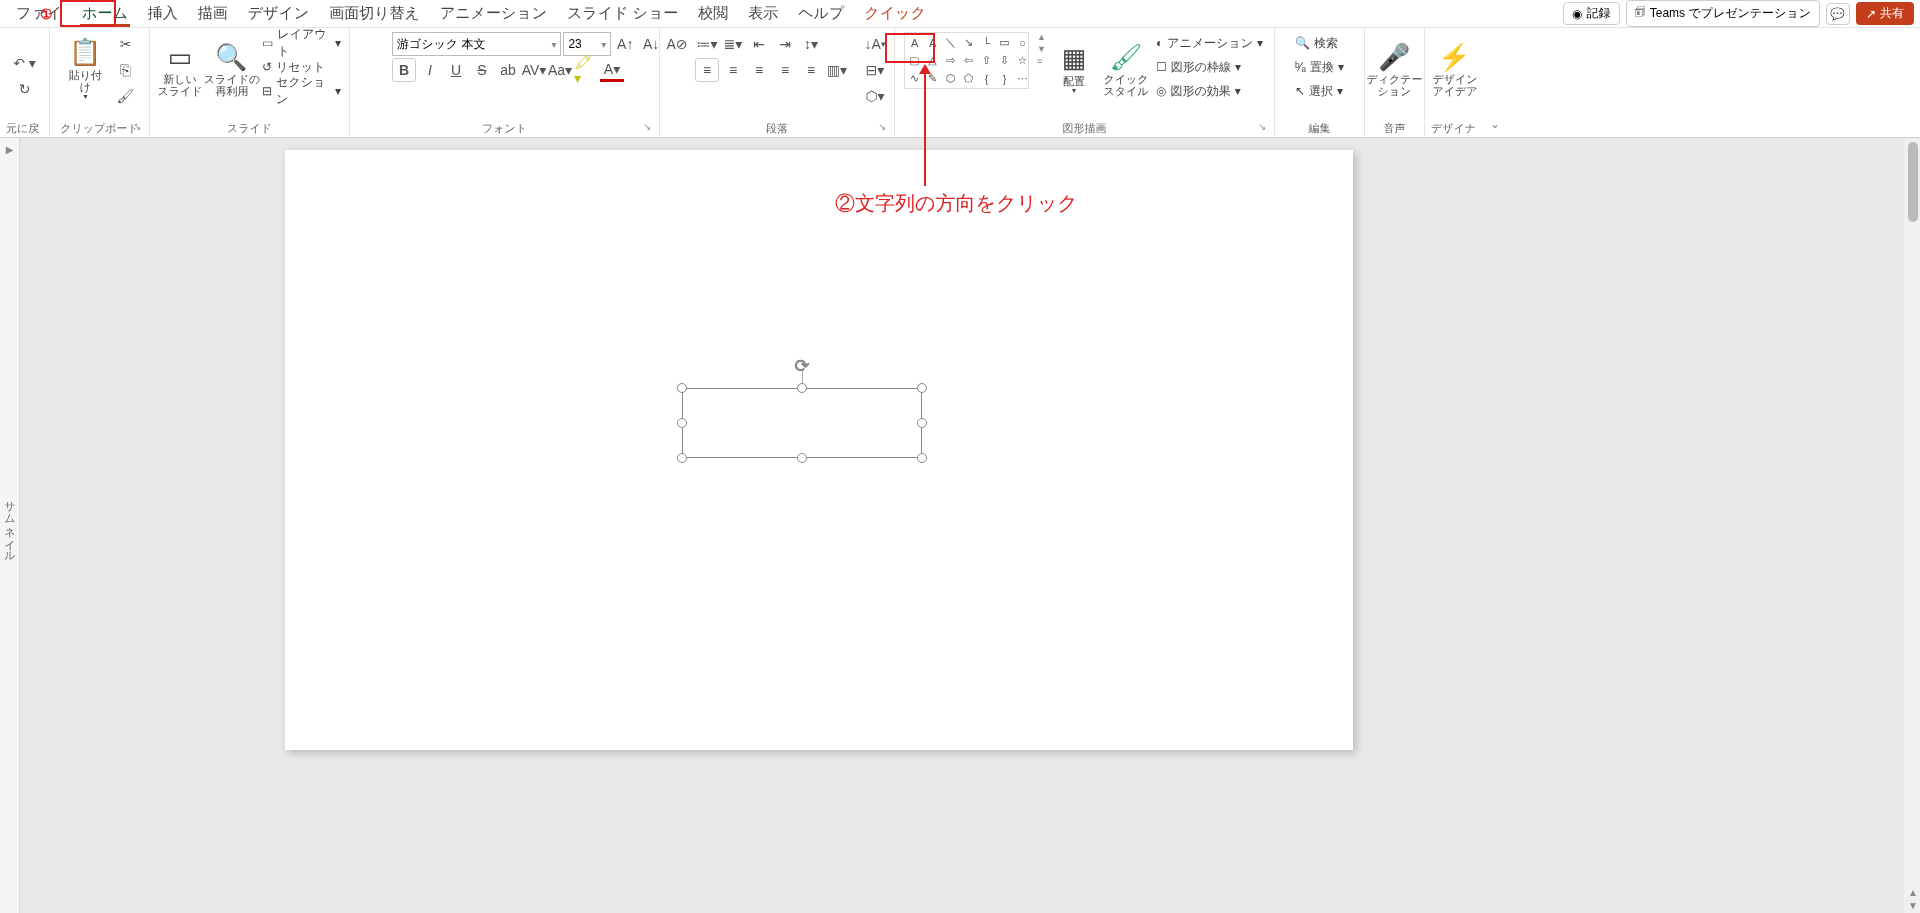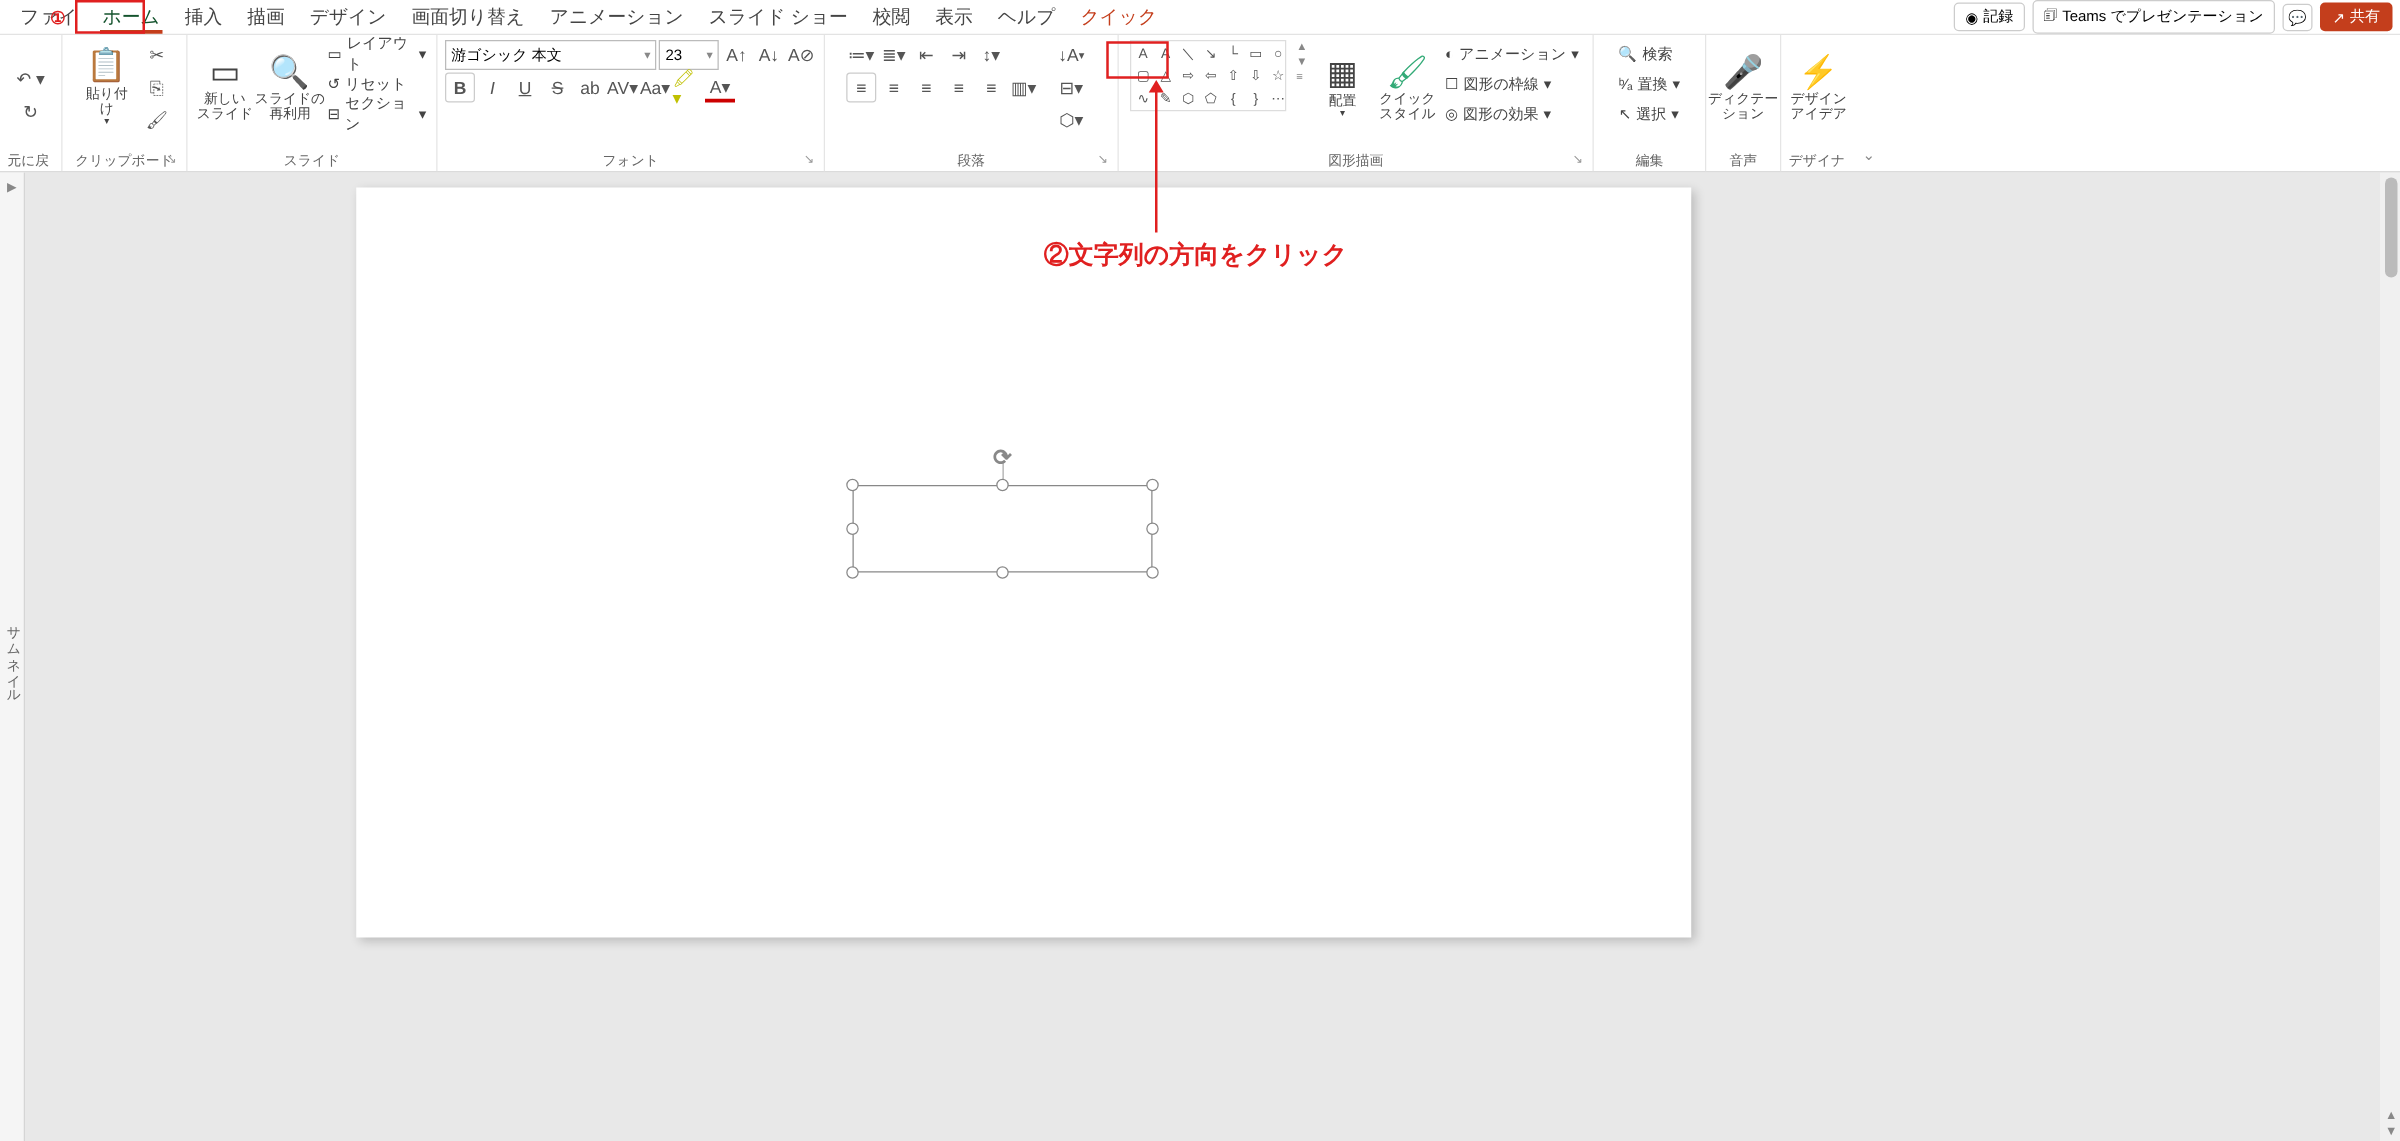--- a/index.html
+++ b/index.html
@@ -138,21 +138,21 @@
     padding: 2px;
   }
   .big-btn .ic { font-size: 26px; margin-bottom: 2px; }
   .small-btn {
     width: 24px; height: 24px;
     display: flex; align-items: center; justify-content: center;
     color: #555;
     font-size: 14px;
   }
   .vstack { display: flex; flex-direction: column; gap: 2px; }
-  .hstack { display: flex; flex-direction: row; gap: 2px; align-items: center; }
+  .hstack { display: flex; flex-direction: row; gap: 2px; align-items: center; margin-left: 36px; }
 
   .combo {
     border: 1px solid #bbb;
     height: 24px;
     display: flex;
     align-items: center;
     padding: 0 4px;
     font-size: 12px;
     background: #fff;
   }
@@ -275,21 +275,21 @@
     border-left: 6px solid transparent;
     border-right: 6px solid transparent;
     border-bottom: 10px solid #e02020;
   }
   .annotation-text {
     position: absolute;
     color: #e02020;
     font-size: 20px;
     z-index: 60;
   }
-  .annot2 { left: 835px; top: 190px; font-weight: bold; }
+  .annot2 { left: 835px; top: 190px; }
 
   .scrollbar-y {
     position: absolute;
     right: 0; top: 0; bottom: 0;
     width: 16px;
     background: #f0f0f0;
   }
   .scroll-thumb-y {
     position: absolute;
     right: 2px; top: 4px;

